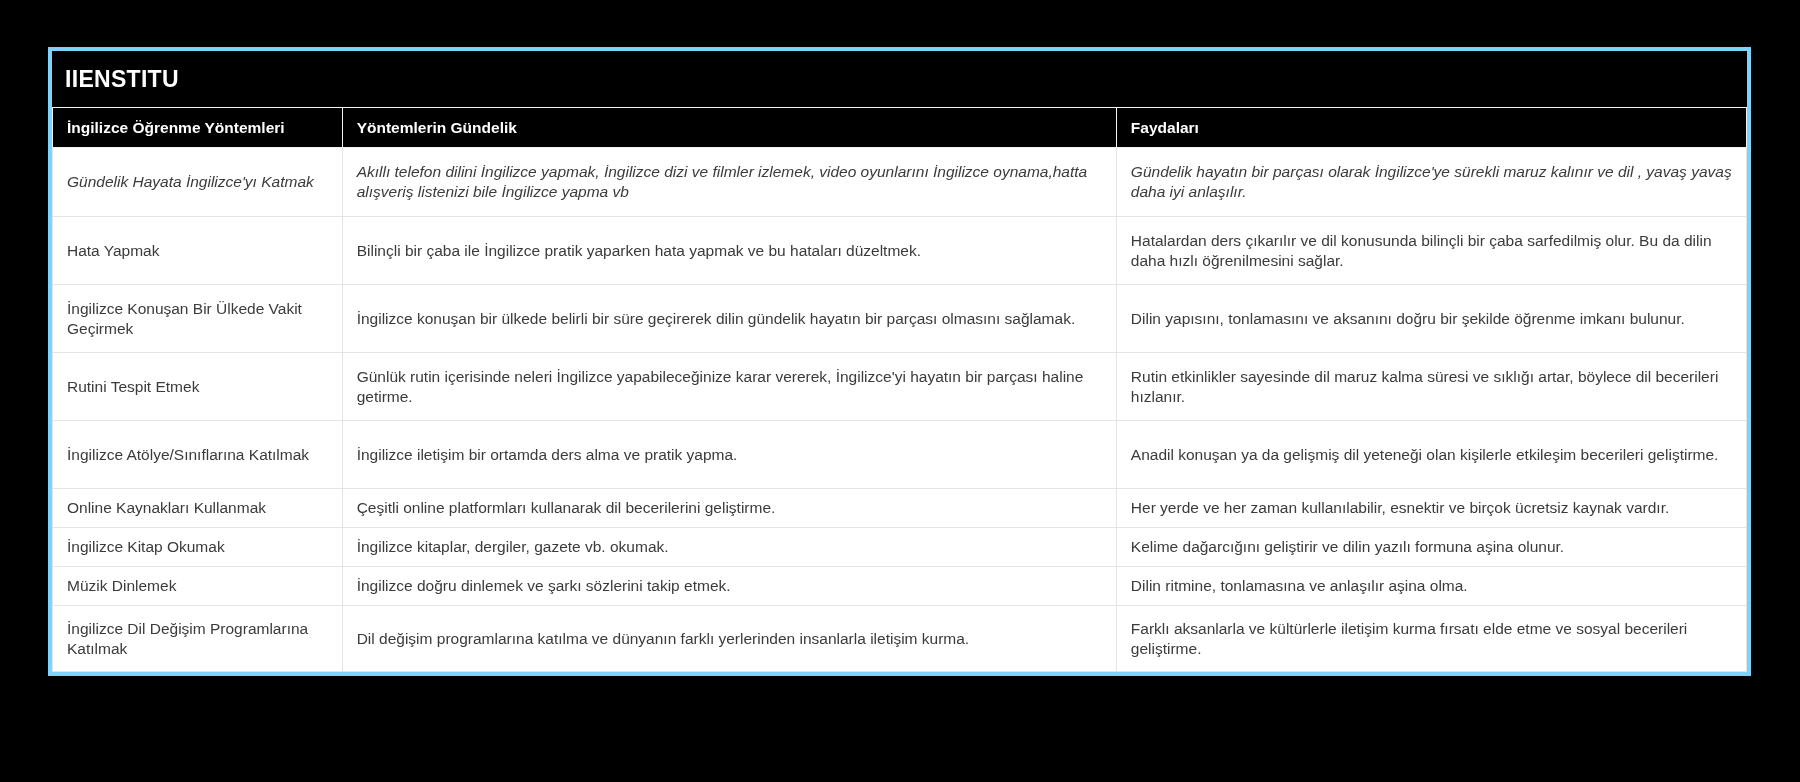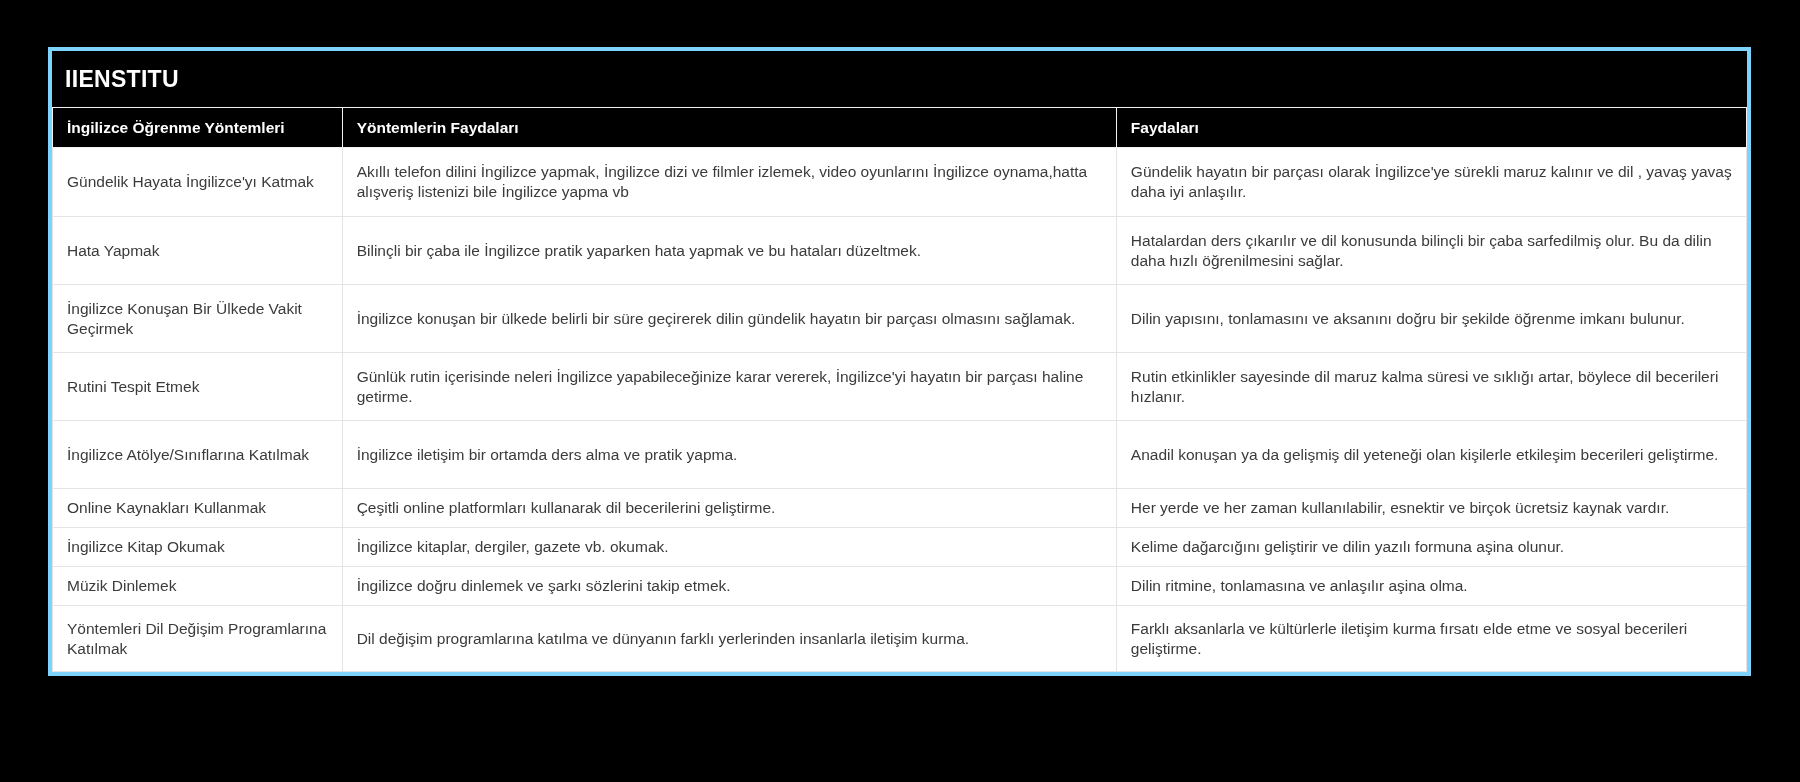--- a/index.html
+++ b/index.html
@@ -64,21 +64,21 @@
     line-height: 20px;
     text-align: left;
     vertical-align: middle;
     padding: 9px 14px;
     border: 1px solid #e4e4e4;
     box-sizing: border-box;
     overflow: hidden;
   }
   
   tbody tr { height: 68px; }
-  tbody tr:nth-child(1) { height: 69px; }
+  tbody tr:nth-child(1) { height: 69px; font-style: italic; }
   tbody tr:nth-child(6),
   tbody tr:nth-child(7),
   tbody tr:nth-child(8) { height: 38px; }
   tbody tr:nth-child(9) { height: 66px; }
   tbody tr:nth-child(10){ height: 59px; }
 </style>
 </head>
 <body>
 
 <div class="card">
@@ -88,21 +88,21 @@
 
   <table class="methods">
     <colgroup>
       <col class="c-method">
       <col class="c-detail">
       <col class="c-benefit">
     </colgroup>
     <thead>
       <tr>
         <th>İngilizce Öğrenme Yöntemleri</th>
-        <th>Yöntemlerin Faydaları</th>
+        <th>Yöntemlerin Gündelik</th>
         <th>Faydaları</th>
       </tr>
     </thead>
     <tbody id="table-body">
         <tr>
           <td>Gündelik Hayata İngilizce'yı Katmak</td>
           <td>Akıllı telefon dilini İngilizce yapmak, İngilizce dizi ve filmler izlemek, video oyunlarını İngilizce oynama,hatta alışveriş listenizi bile İngilizce yapma vb</td>
           <td>Gündelik hayatın bir parçası olarak İngilizce'ye sürekli maruz kalınır ve dil , yavaş yavaş daha iyi anlaşılır.</td>
         </tr>
         <tr>
@@ -134,19 +134,19 @@
           <td>İngilizce Kitap Okumak</td>
           <td>İngilizce kitaplar, dergiler, gazete vb. okumak.</td>
           <td>Kelime dağarcığını geliştirir ve dilin yazılı formuna aşina olunur.</td>
         </tr>
         <tr>
           <td>Müzik Dinlemek</td>
           <td>İngilizce doğru dinlemek ve şarkı sözlerini takip etmek.</td>
           <td>Dilin ritmine, tonlamasına ve anlaşılır aşina olma.</td>
         </tr>
         <tr>
-          <td>Yöntemleri Dil Değişim Programlarına Katılmak</td>
+          <td>İngilizce Dil Değişim Programlarına Katılmak</td>
           <td>Dil değişim programlarına katılma ve dünyanın farklı yerlerinden insanlarla iletişim kurma.</td>
           <td>Farklı aksanlarla ve kültürlerle iletişim kurma fırsatı elde etme ve sosyal becerileri geliştirme.</td>
         </tr>
       </tbody>
   </table>
 </div>
 
 </body></html>

